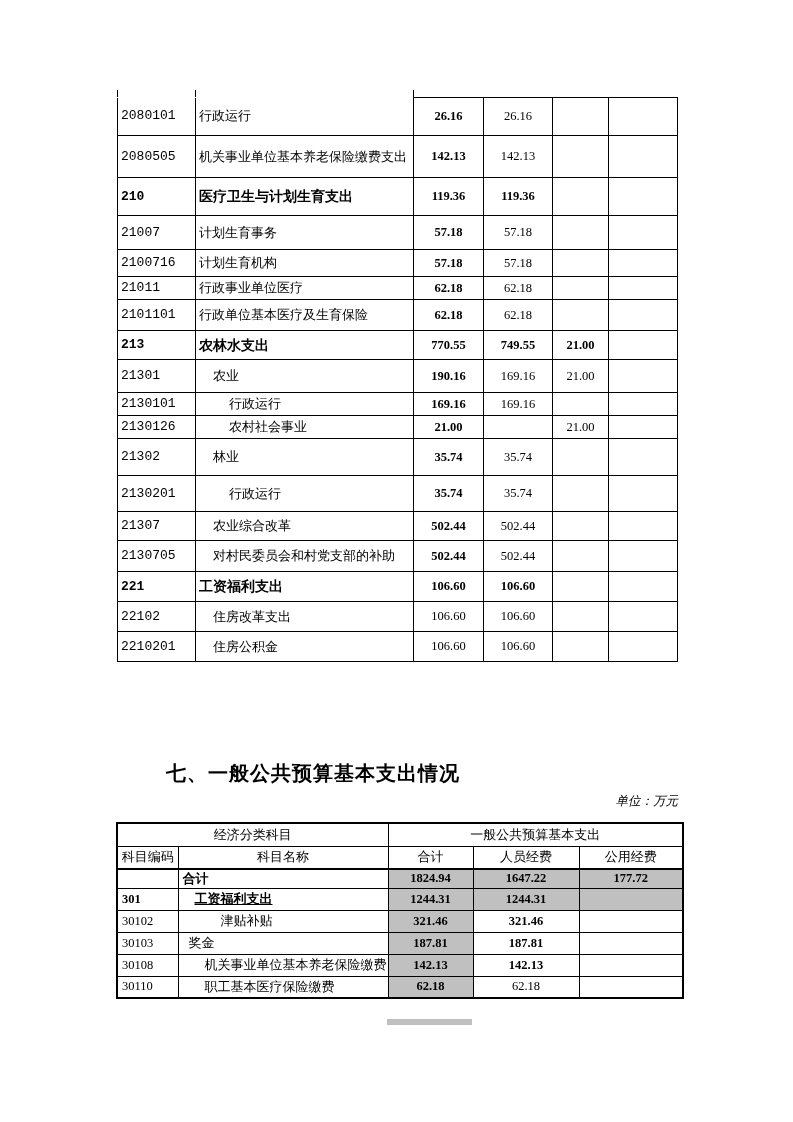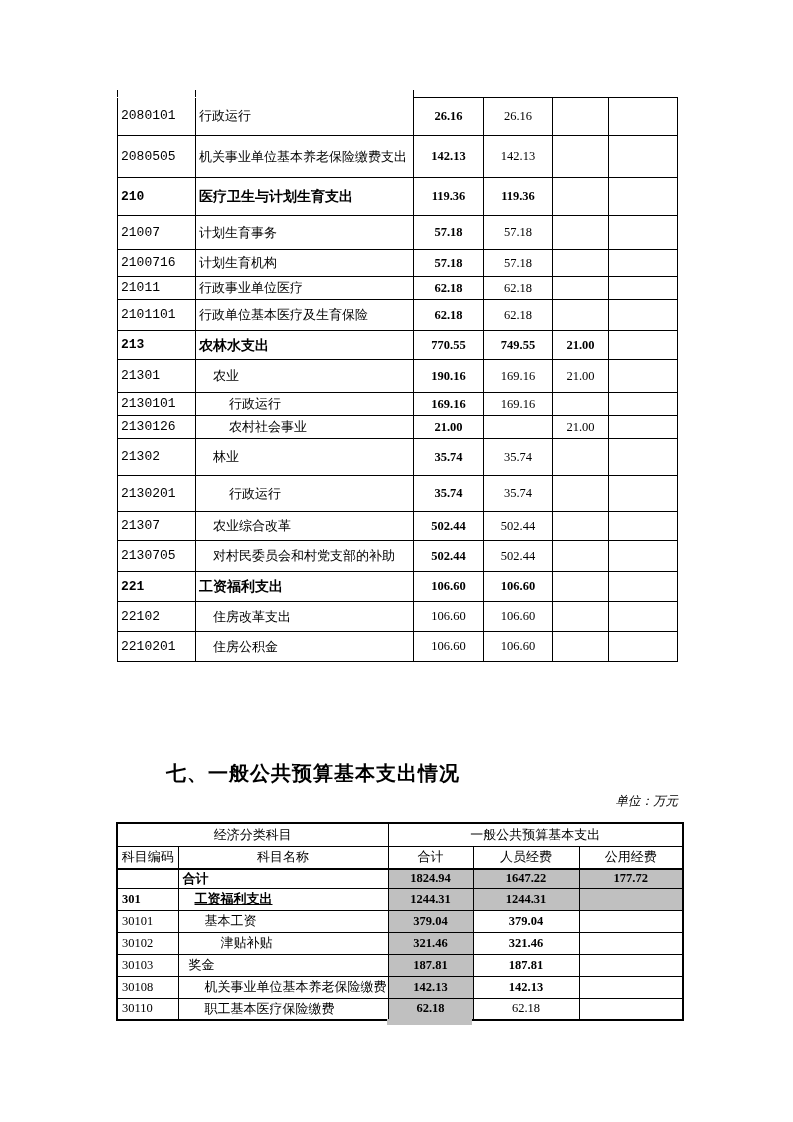--- a/index.html
+++ b/index.html
@@ -239,27 +239,20 @@
           <td class="num b shade">177.72</td>
         </tr>
         <tr style="height: 22px;">
           <td class="code b">301</td>
           <td class="name b u" style="padding-left: 16px;">工资福利支出</td>
           <td class="num b shade">1244.31</td>
           <td class="num b shade">1244.31</td>
           <td class="num shade"></td>
         </tr>
         <tr style="height: 22px;">
-          <td class="code">30101</td>
-          <td class="name" style="padding-left: 26px;">基本工资</td>
-          <td class="num b shade">379.04</td>
-          <td class="num b">379.04</td>
-          <td class="num"></td>
-        </tr>
-        <tr style="height: 22px;">
           <td class="code">30102</td>
           <td class="name" style="padding-left: 42px;">津贴补贴</td>
           <td class="num b shade">321.46</td>
           <td class="num b">321.46</td>
           <td class="num"></td>
         </tr>
         <tr style="height: 22px;">
           <td class="code">30103</td>
           <td class="name" style="padding-left: 10px;">奖金</td>
           <td class="num b shade">187.81</td>

